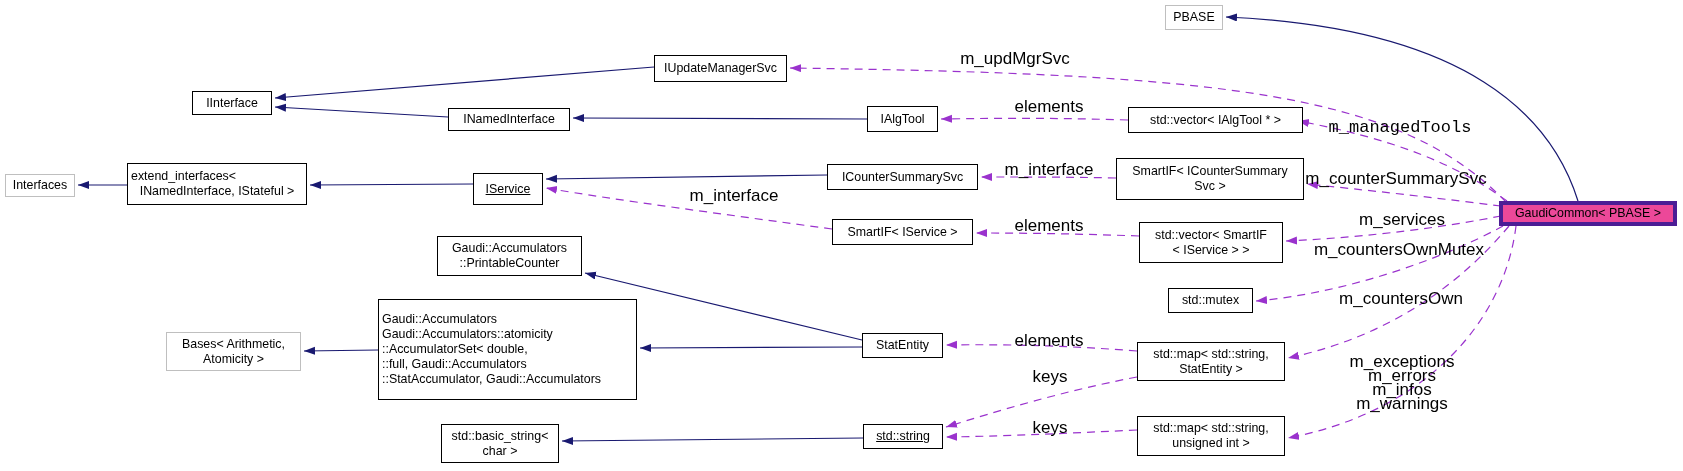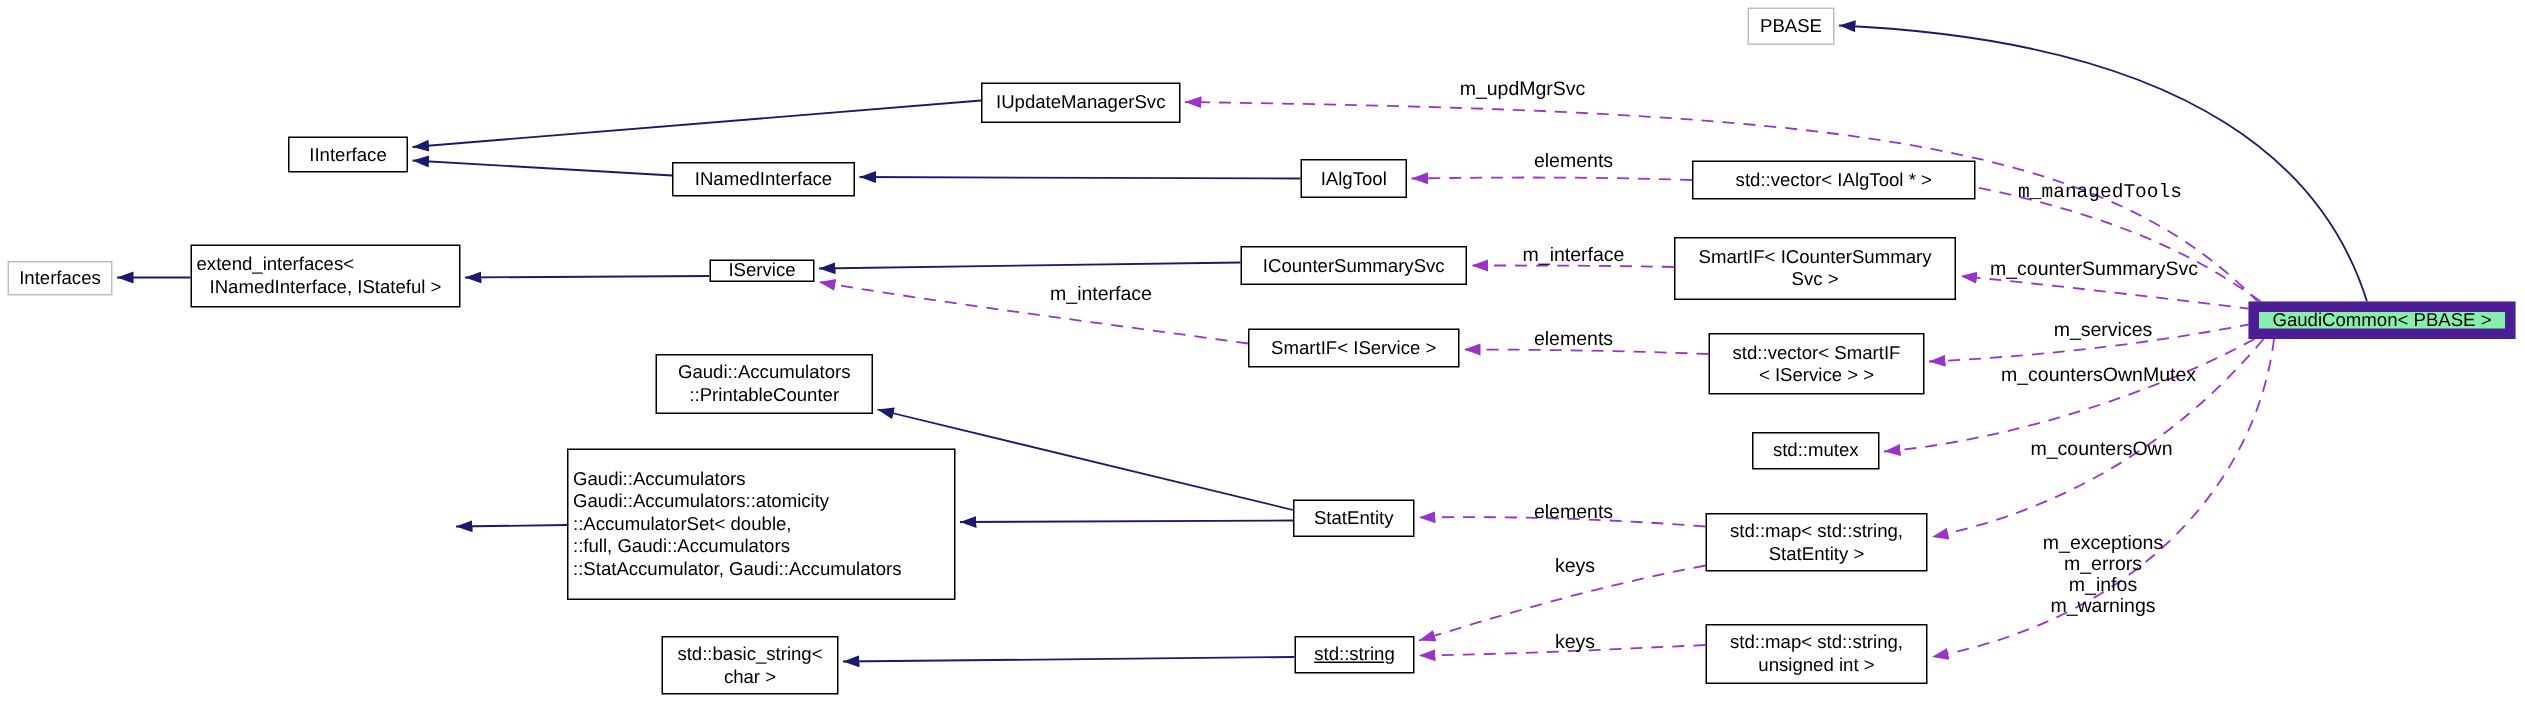--- a/index.html
+++ b/index.html
@@ -3,25 +3,25 @@
 <meta charset="utf-8">
 <style>
   html,body{margin:0;padding:0;background:#ffffff;}
   #canvas{position:relative;width:1683px;height:471px;background:#ffffff;overflow:hidden;
           font-family:"Liberation Sans","DejaVu Sans",sans-serif;color:#000;}
   #edges{position:absolute;left:0;top:0;width:1683px;height:471px;}
   .node{position:absolute;box-sizing:border-box;background:#fff;border:1.5px solid #000;
         display:flex;flex-direction:column;justify-content:center;align-items:center;
         font-size:12.4px;line-height:15px;text-align:center;white-space:nowrap;z-index:2;}
   .node.ext{border:1px solid #bfbfbf;}
-  .node.current{background:#86efac;border:7px solid #4c1d95;}
+  .node.current{background:#ec4899;border:4px solid #4c1d95;}
   .node .ln{display:block;width:100%;text-align:center;}
   .node.align-left .ln{text-align:left;padding-left:6px;}
   .node.align-left .ln.center{text-align:center;padding-left:0;}
-  .elabel{position:absolute;transform:translateX(-50%);font-size:13px;line-height:14px;
+  .elabel{position:absolute;transform:translateX(-50%);font-size:17px;line-height:14px;
           white-space:nowrap;z-index:3;text-align:center;}
 </style>
 </head>
 <body>
 
 <div id="canvas">
 
   <svg id="edges" width="1683" height="471" viewBox="0 0 1683 471" xmlns="http://www.w3.org/2000/svg">
     <defs>
       <marker id="arrB" markerWidth="12" markerHeight="9" refX="11" refY="4" orient="auto" markerUnits="userSpaceOnUse">
@@ -65,30 +65,30 @@
   <div class="node ext" style="left:1165px;top:5px;width:58px;height:25px;">PBASE</div>
 
   <div class="node" style="left:654px;top:55px;width:133px;height:27px;">IUpdateManagerSvc</div>
 
   <div class="node" style="left:192px;top:91px;width:80px;height:24px;">IInterface</div>
 
   <div class="node" style="left:448px;top:108px;width:122px;height:23px;">INamedInterface</div>
 
   <div class="node" style="left:867px;top:106px;width:71px;height:26px;">IAlgTool</div>
 
-  <div class="node" style="left:1128px;top:107px;width:189px;height:26px;">std::vector&lt; IAlgTool * &gt;</div>
+  <div class="node" style="left:1128px;top:107px;width:175px;height:26px;">std::vector&lt; IAlgTool * &gt;</div>
 
   <div class="node ext" style="left:5px;top:174px;width:70px;height:23px;">Interfaces</div>
 
   <div class="node align-left" style="left:127px;top:163px;width:180px;height:42px;">
     <span class="ln">extend_interfaces&lt;</span>
     <span class="ln center">INamedInterface, IStateful &gt;</span>
   </div>
 
-  <div class="node" style="left:473px;top:173px;width:70px;height:15px;">IService</div>
+  <div class="node" style="left:473px;top:173px;width:70px;height:32px;text-decoration:underline;">IService</div>
 
   <div class="node" style="left:827px;top:164px;width:151px;height:26px;">ICounterSummarySvc</div>
 
   <div class="node" style="left:1116px;top:158px;width:188px;height:42px;">
     <span class="ln">SmartIF&lt; ICounterSummary</span>
     <span class="ln">Svc &gt;</span>
   </div>
 
   <div class="node" style="left:832px;top:219px;width:141px;height:26px;">SmartIF&lt; IService &gt;</div>
 
@@ -105,20 +105,24 @@
   <div class="node" style="left:1168px;top:288px;width:85px;height:25px;">std::mutex</div>
 
   <div class="node align-left" style="left:378px;top:299px;width:259px;height:101px;">
     <span class="ln">Gaudi::Accumulators</span>
     <span class="ln">Gaudi::Accumulators::atomicity</span>
     <span class="ln">::AccumulatorSet&lt; double,</span>
     <span class="ln">::full, Gaudi::Accumulators</span>
     <span class="ln">::StatAccumulator, Gaudi::Accumulators</span>
   </div>
 
+  <div class="node ext" style="left:166px;top:332px;width:135px;height:39px;">
+    <span class="ln">Bases&lt; Arithmetic,</span>
+    <span class="ln">Atomicity &gt;</span>
+  </div>
 
   <div class="node" style="left:862px;top:333px;width:81px;height:25px;">StatEntity</div>
 
   <div class="node" style="left:1137px;top:342px;width:148px;height:39px;">
     <span class="ln">std::map&lt; std::string,</span>
     <span class="ln">StatEntity &gt;</span>
   </div>
 
   <div class="node" style="left:441px;top:424px;width:118px;height:39px;">
     <span class="ln">std::basic_string&lt;</span>

